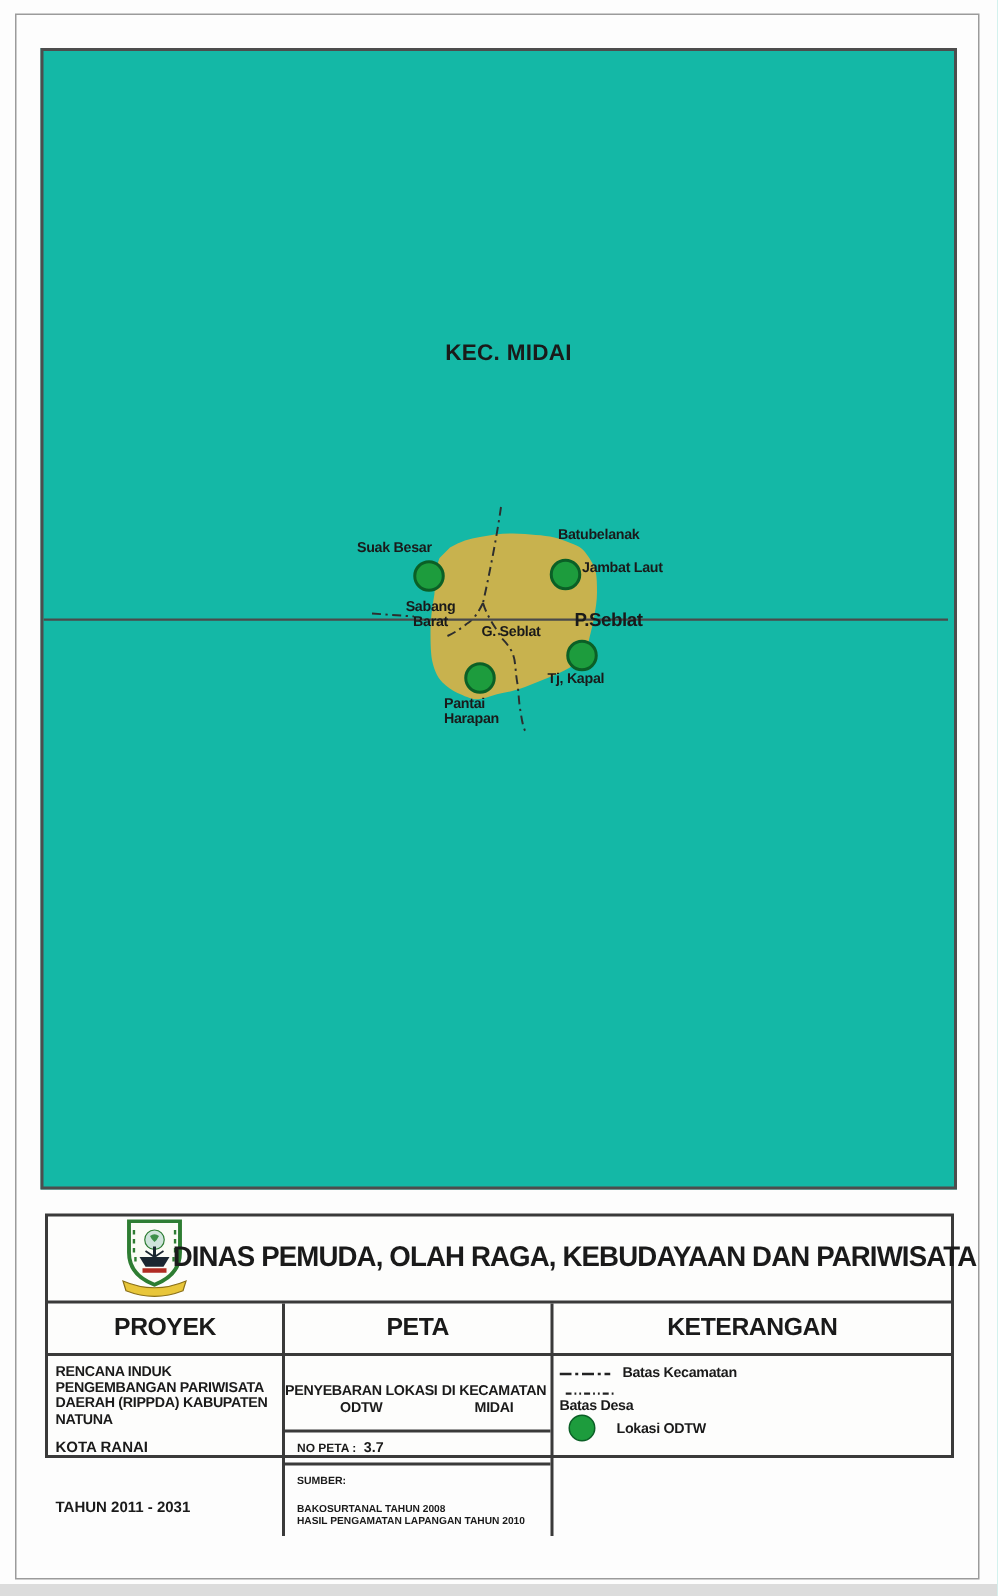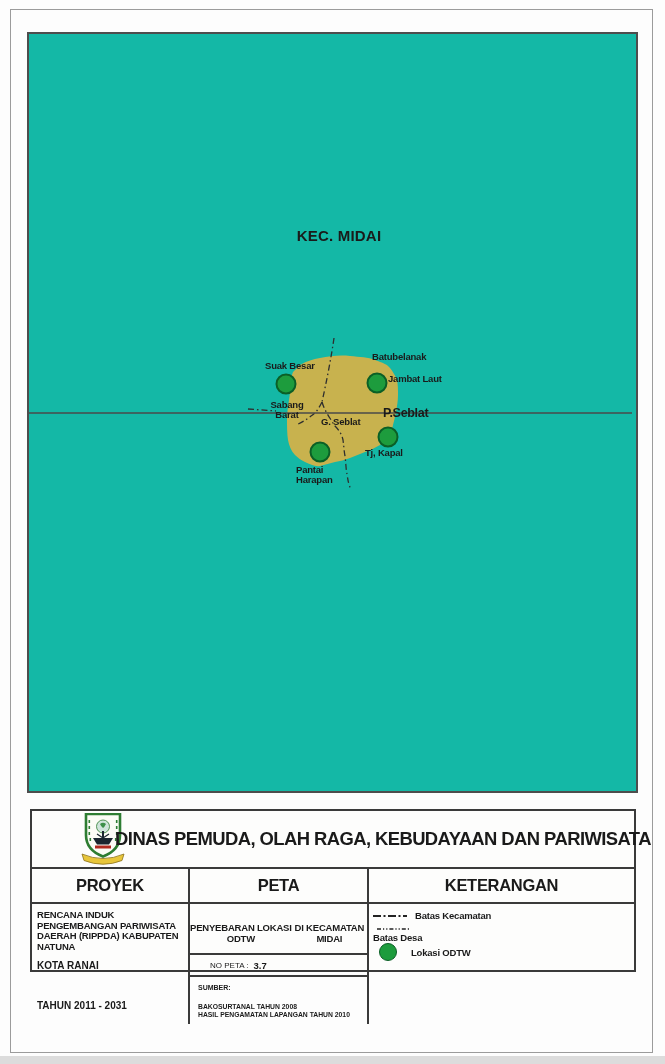--- a/index.html
+++ b/index.html
@@ -32,21 +32,21 @@
 
   .proyek-cell{position:relative;padding:0;}
   .proyek-name{position:absolute;left:5px;top:6px;width:148px;font-size:9.5px;font-weight:bold;line-height:10.5px;letter-spacing:-0.2px;}
   .proyek-city{position:absolute;left:5px;top:56px;font-size:10px;font-weight:bold;}
   .proyek-period{position:absolute;left:5px;top:96px;font-size:10px;font-weight:bold;}
 
   .peta-sub1{height:49px;display:flex;flex-direction:row;align-items:center;justify-content:flex-start;padding-top:9px;box-sizing:border-box;
              font-size:9.5px;font-weight:bold;line-height:11px;text-align:center;letter-spacing:-0.2px;}
   .peta-sub2{height:24px;border-top:2px solid #3a3a3a;border-bottom:2px solid #3a3a3a;box-sizing:border-box;
              display:flex;align-items:center;padding-left:8px;}
-  .nopeta-label{font-size:8px;font-weight:normal;margin-left:12px;}
+  .nopeta-label{font-size:8px;font-weight:bold;}
   .nopeta-value{font-size:9.5px;font-weight:bold;margin-left:5px;}
   .peta-sub3{position:relative;height:47px;}
   .sumber-label{position:absolute;left:8px;top:7px;font-size:7px;font-weight:bold;}
   .sumber-1{position:absolute;left:8px;top:26px;font-size:6.8px;font-weight:bold;}
   .sumber-2{position:absolute;left:8px;top:34px;font-size:6.8px;font-weight:bold;}
 
   .ket-cell{position:relative;}
   .legend-row{position:absolute;display:flex;align-items:center;}
   .legend-label{font-size:9.5px;font-weight:bold;letter-spacing:-0.2px;}
   .legend-circle{width:18px;height:18px;border-radius:50%;background:#1d9c3d;border:1.5px solid #0b5f26;box-sizing:border-box;}
@@ -81,21 +81,21 @@
         <g stroke="#0b5f26" stroke-width="2">
           <circle cx="257" cy="350" r="9.5" fill="#1d9c3d"></circle>
           <circle cx="348" cy="349" r="9.5" fill="#1d9c3d"></circle>
           <circle cx="359" cy="403" r="9.5" fill="#1d9c3d"></circle>
           <circle cx="291" cy="418" r="9.5" fill="#1d9c3d"></circle>
         </g>
       </svg>
 
       <div class="kec-label">KEC. MIDAI</div>
 
-      <div class="maplabel" style="left:236px;top:327px;">Suak Besar</div>
+      <div class="maplabel" style="left:209px;top:327px;">Suak Besar</div>
       <div class="maplabel" style="left:327px;top:318px;margin-left:16px;">Batubelanak</div>
       <div class="maplabel" style="left:359px;top:340px;">Jambat Laut</div>
       <div class="maplabel wrap" style="left:237px;top:366px;width:42px;text-align:center;">Sabang Barat</div>
       <div class="maplabel" style="left:292px;top:383px;">G. Seblat</div>
       <div class="maplabel big" style="left:354px;top:374px;">P.Seblat</div>
       <div class="maplabel" style="left:336px;top:414px;">Tj, Kapal</div>
       <div class="maplabel wrap" style="left:267px;top:431px;width:46px;">Pantai Harapan</div>
     </div>
 
     <div class="title-block" style="left:19px;top:799px;">

